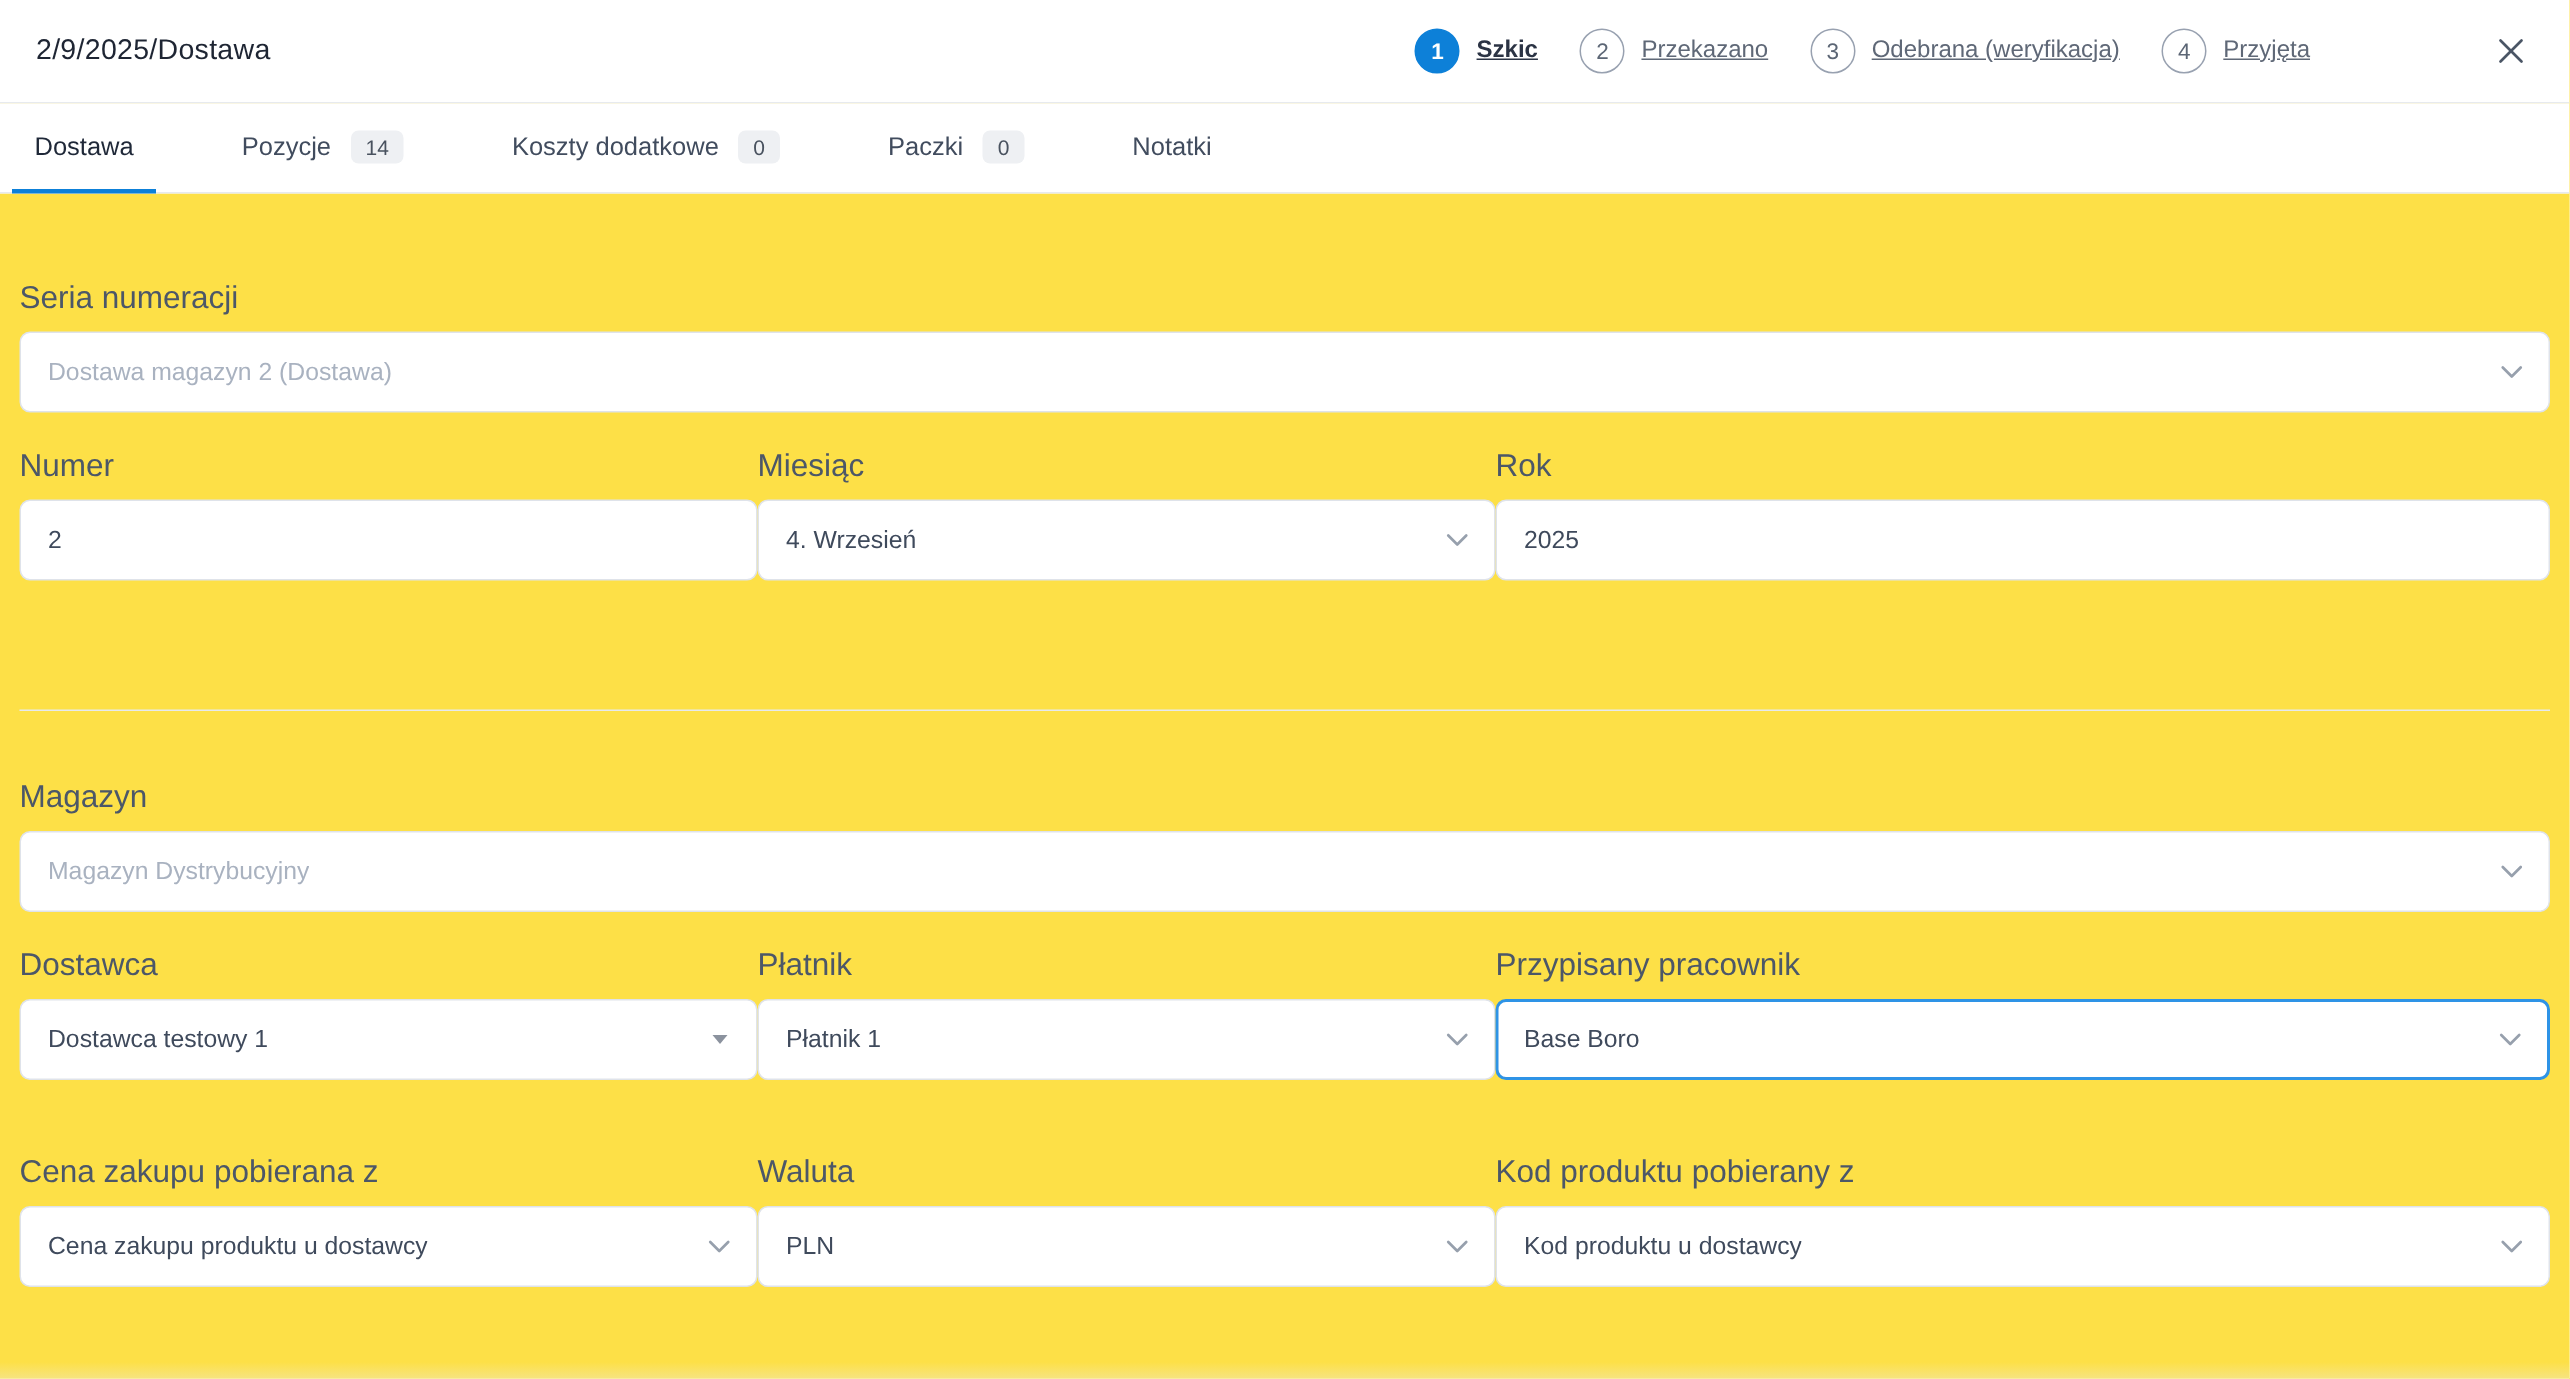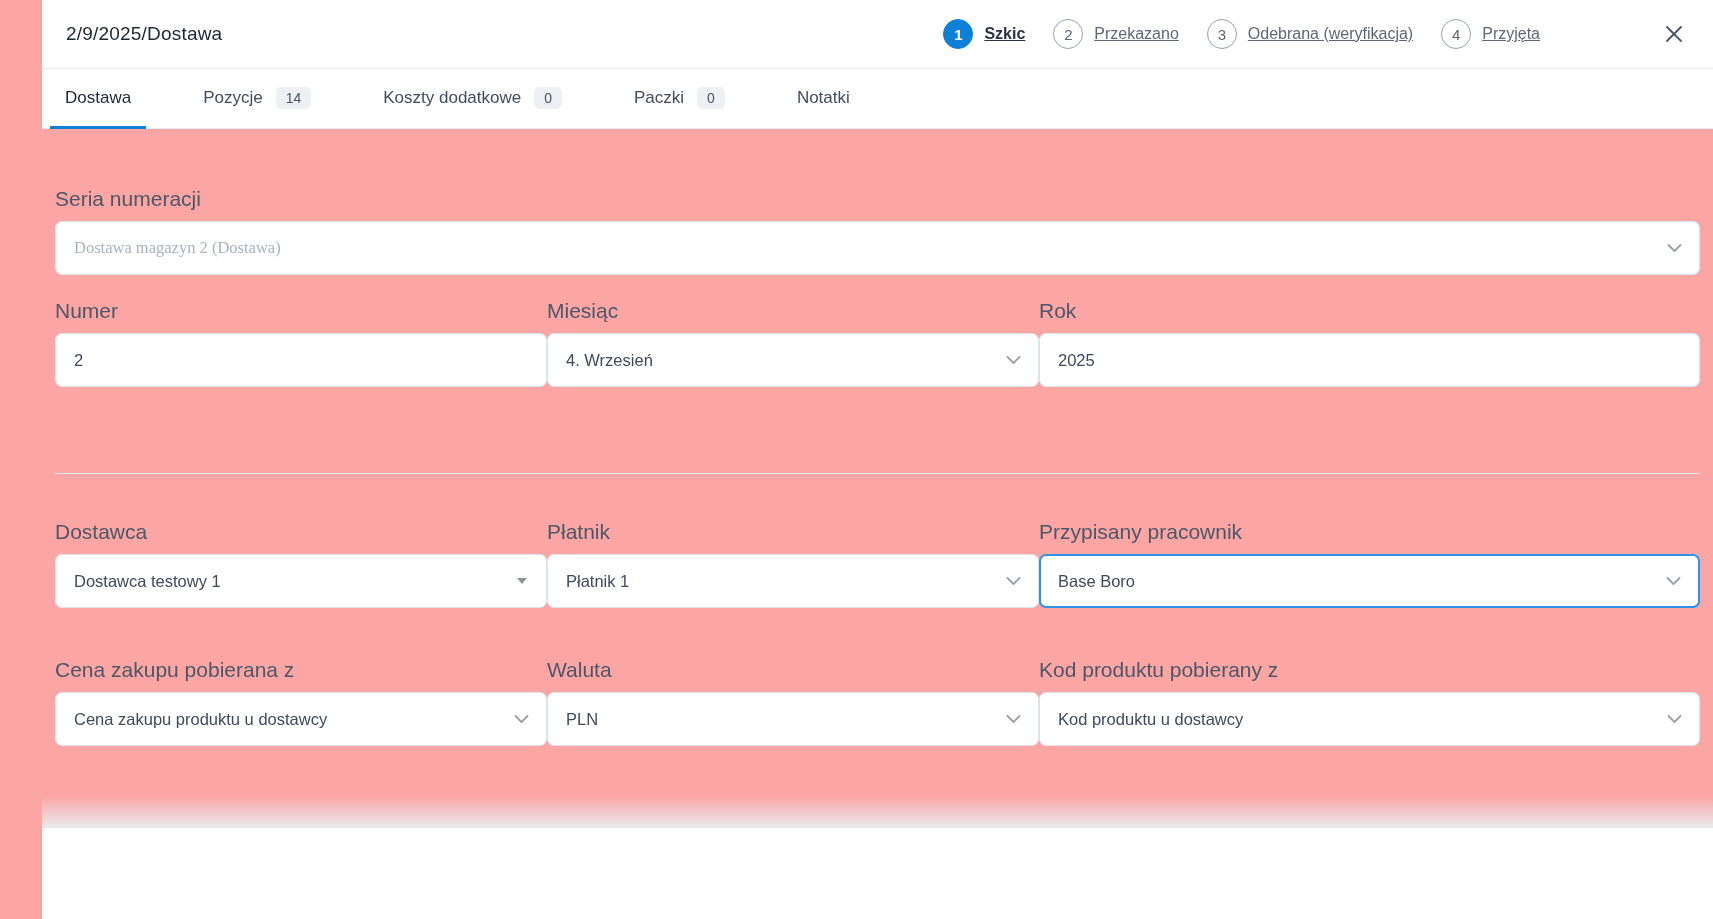--- a/index.html
+++ b/index.html
@@ -2,21 +2,21 @@
 <html><head>
 <meta charset="utf-8">
 <style>
   * { box-sizing: border-box; margin: 0; padding: 0; }
   html, body { width: 1713px; height: 919px; overflow: hidden; }
   body {
     font-family: "Liberation Sans", "DejaVu Sans", sans-serif;
     background: #ffffff;
     color: #3f4a5c;
   }
-  .window { width: 100%; height: 100%; display: flex; flex-direction: column; background: #fca5a5; padding-left: 42px; }
+  .window { width: 100%; height: 100%; display: flex; flex-direction: column; background: #fde047; }
 
   
   header {
     height: 69px; flex: 0 0 69px;
     display: flex; align-items: center;
     padding: 0 25px 0 24px;
     border-bottom: 1px solid #e7eaee;
     background: #fff;
   }
   .title { font-size: 19px; font-weight: 500; color: #1e2533; letter-spacing: .2px; }
@@ -73,21 +73,21 @@
   .control {
     height: 54px; width: 100%;
     border: 1px solid #dfe3ea; border-radius: 7px;
     background: #fff;
     display: flex; align-items: center;
     padding: 0 18px; font-size: 16.5px; color: #3f4a5c;
     position: relative; cursor: pointer;
   }
   input.control { cursor: text; outline: none; font-family: inherit; }
   .control .val { white-space: nowrap; overflow: hidden; text-overflow: ellipsis; }
-  .control.disabled .val { color: #a9b2c0; font-family: Liberation Serif, serif; }
+  .control.disabled .val { color: #a9b2c0; }
   .control.focused { border: 2px solid #2e93e6; padding: 0 17px; }
   .chev { position: absolute; right: 17px; top: 50%; transform: translateY(-50%); display: flex; }
   .chev svg { stroke: #97a0ad; }
   .caret {
     position: absolute; right: 19px; top: 50%; transform: translateY(-50%);
     width: 0; height: 0;
     border-left: 5.5px solid transparent; border-right: 5.5px solid transparent;
     border-top: 6px solid #8b929e;
   }
   .divider { border: none; height: 1px; background: #e6e9ed; margin: 62px 0 46px; }
@@ -189,20 +189,31 @@
         </div>
       </div>
       <div class="group">
         <label>Rok</label>
         <input class="control" value="2025" style="">
       </div>
     </div>
 
     <hr class="divider">
 
+    <div class="group">
+      <label>Magazyn</label>
+      <div class="control disabled">
+        <span class="val">Magazyn Dystrybucyjny</span>
+        <span class="chev">
+          <svg width="15" height="9" viewBox="0 0 15 9" fill="none" stroke-width="1.8" stroke-linecap="round" stroke-linejoin="round">
+              <polyline points="1.5,1.5 7.5,7.5 13.5,1.5"></polyline>
+            </svg>
+        </span>
+      </div>
+    </div>
 
     <div class="grid">
       <div class="group">
         <label>Dostawca</label>
         <div class="control">
           <span class="val">Dostawca testowy 1</span>
           <span class="caret"></span>
         </div>
       </div>
       <div class="group">

